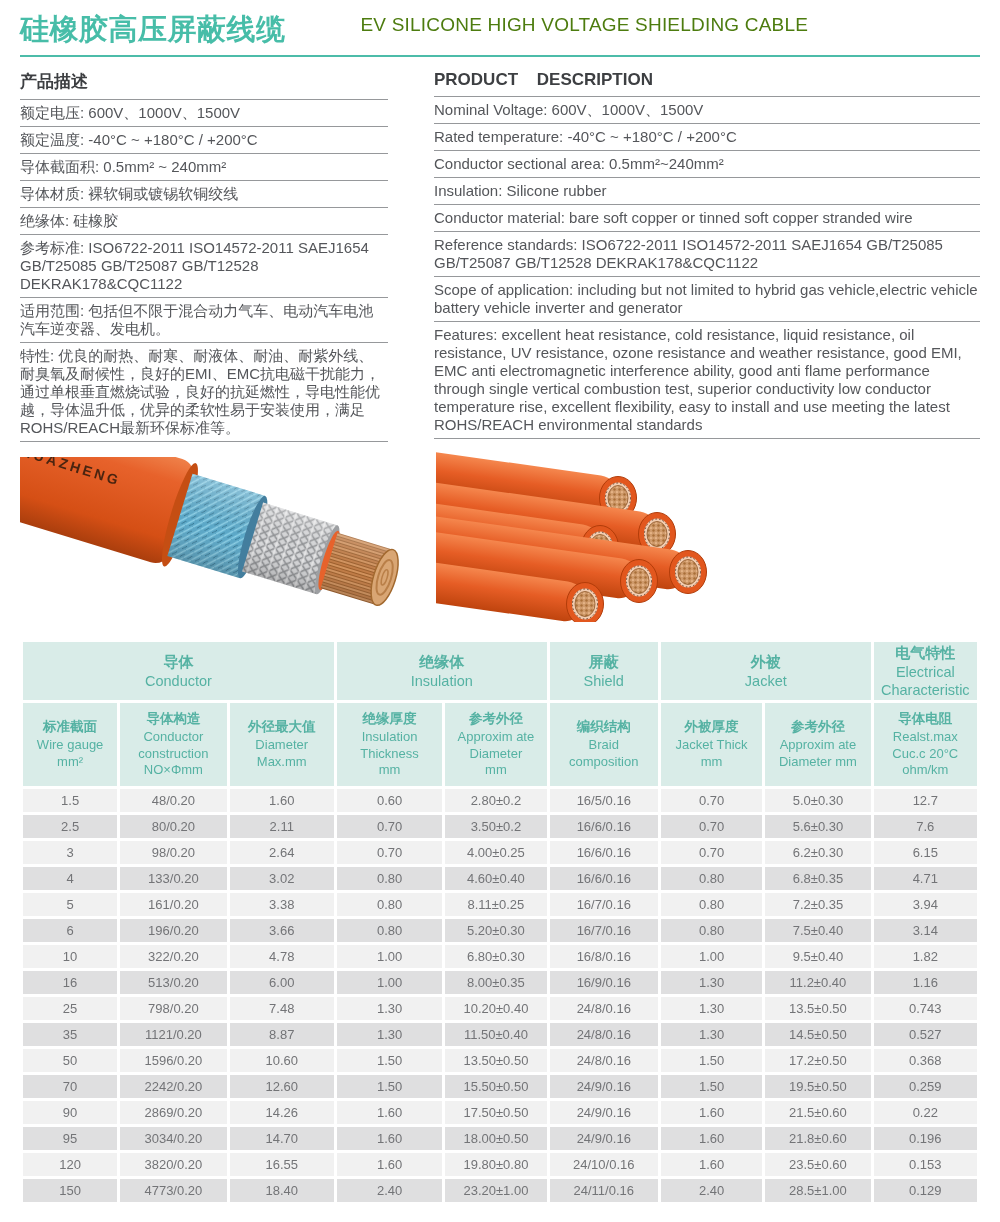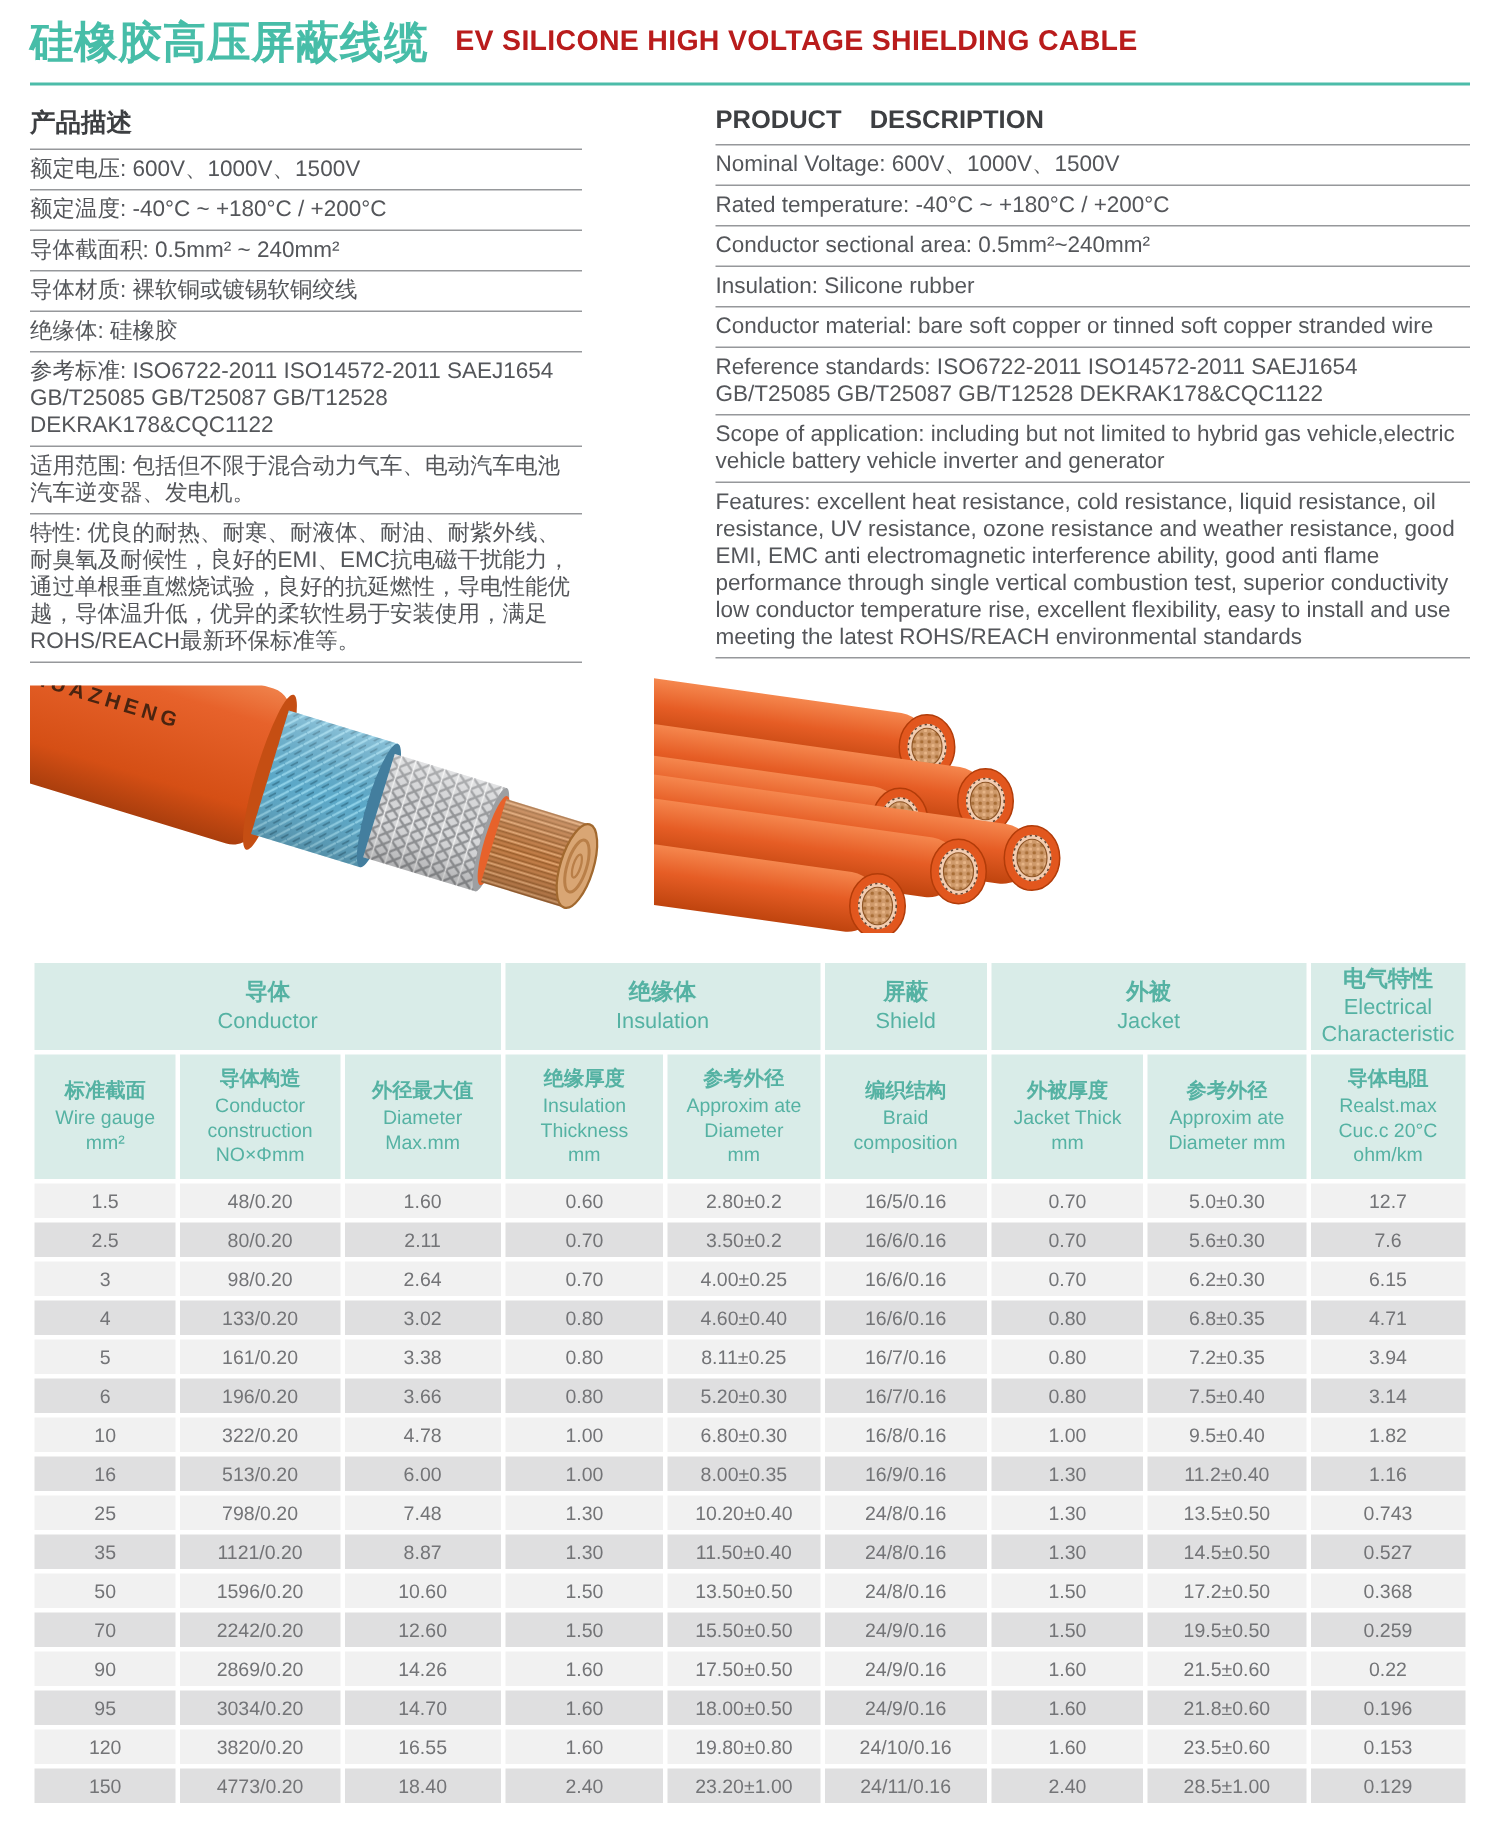--- a/index.html
+++ b/index.html
@@ -4,28 +4,28 @@
 <style>
   * { box-sizing: border-box; }
   html,body { margin:0; padding:0; }
   body {
     width:1000px; height:1222px; overflow:hidden; background:#ffffff;
     font-family:"Liberation Sans","DejaVu Sans",sans-serif; color:#54565a;
   }
   .page { padding:14px 20px 0 20px; }
 
   
-  .title-row { display:flex; align-items:center; gap:18px; padding-bottom:9px; border-bottom:2.5px solid #4cbca9; }
+  .title-row { display:flex; align-items:flex-start; gap:28px; padding-bottom:9px; border-bottom:2.5px solid #4cbca9; }
   .title-cn { font-size:29px; font-weight:bold; color:#47bda8; line-height:1.1; letter-spacing:0.5px; }
-  .title-en { font-size:19px; font-weight:bold; color:#b91c1c; padding-bottom:3px; letter-spacing:0.2px; }
+  .title-en { font-size:19px; font-weight:normal; color:#4d7c0f; padding-bottom:3px; letter-spacing:0.2px;margin-left:47px; }
 
   
   .desc-wrap { display:flex; margin-top:6px; }
   .col-cn { width:368px; flex:none; margin-right:46px; }
-  .col-en { flex:1;margin-left:43px; }
+  .col-en { flex:1; }
   .desc-heading { font-size:17px; font-weight:bold; color:#3d3f42; padding:7px 0 6px 0; border-bottom:1.5px solid #96989b; }
   .col-en .desc-heading { word-spacing:14px; }
   .desc-item { font-size:15px; padding:4px 0 4px 0; border-bottom:1.5px solid #96989b; line-height:1.2; color:#54565a; }
 
   
   .images-row { display:flex; align-items:flex-start; margin-top:10px; height:172px; }
   .img-left  { width:400px; height:160px; margin-top:5px; flex:none; }
   .img-right { width:275px; height:170px; margin-left:16px; flex:none; }
 
   

